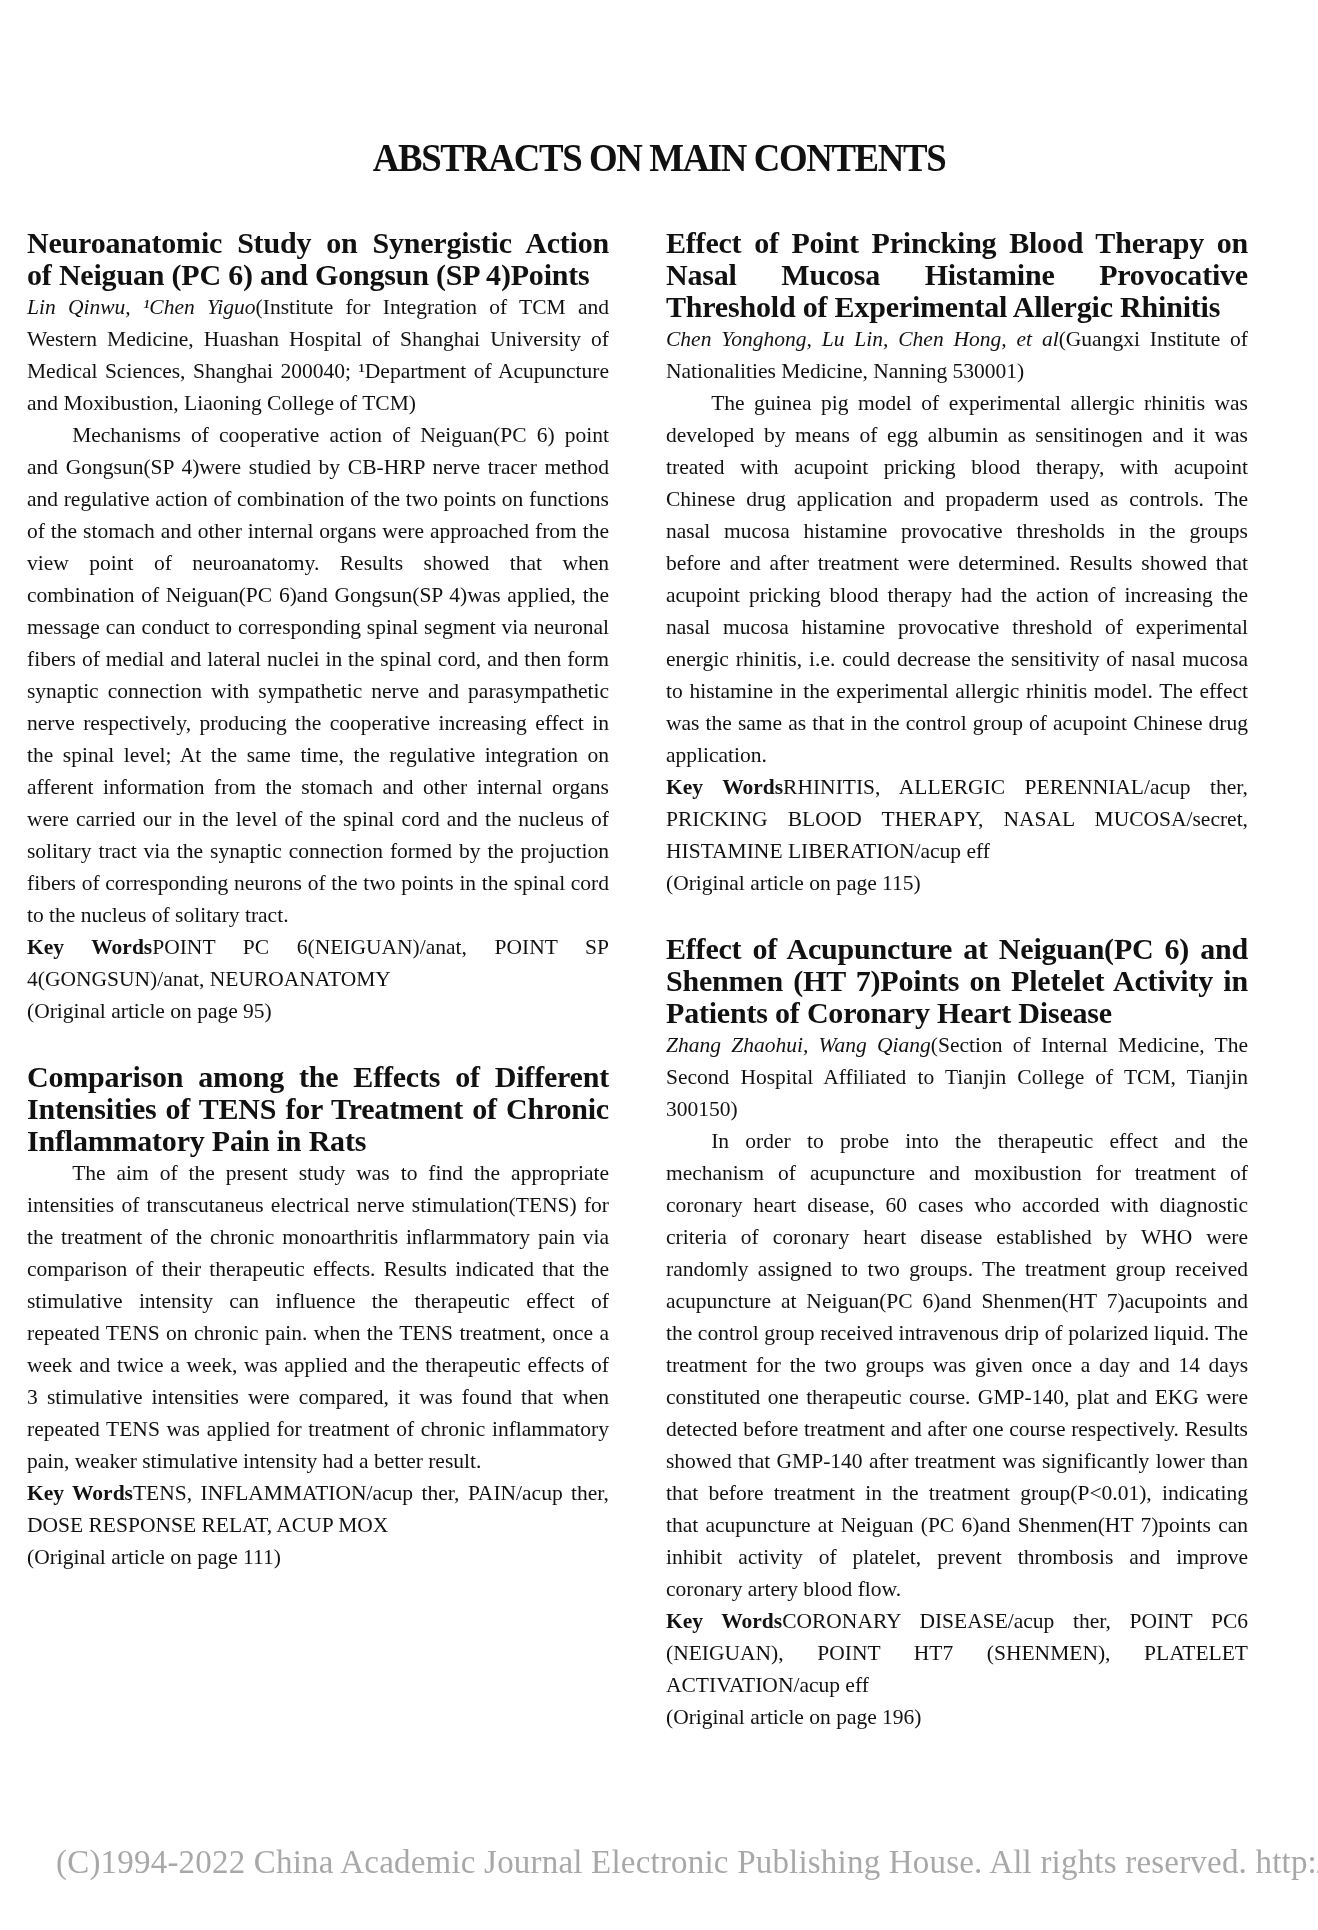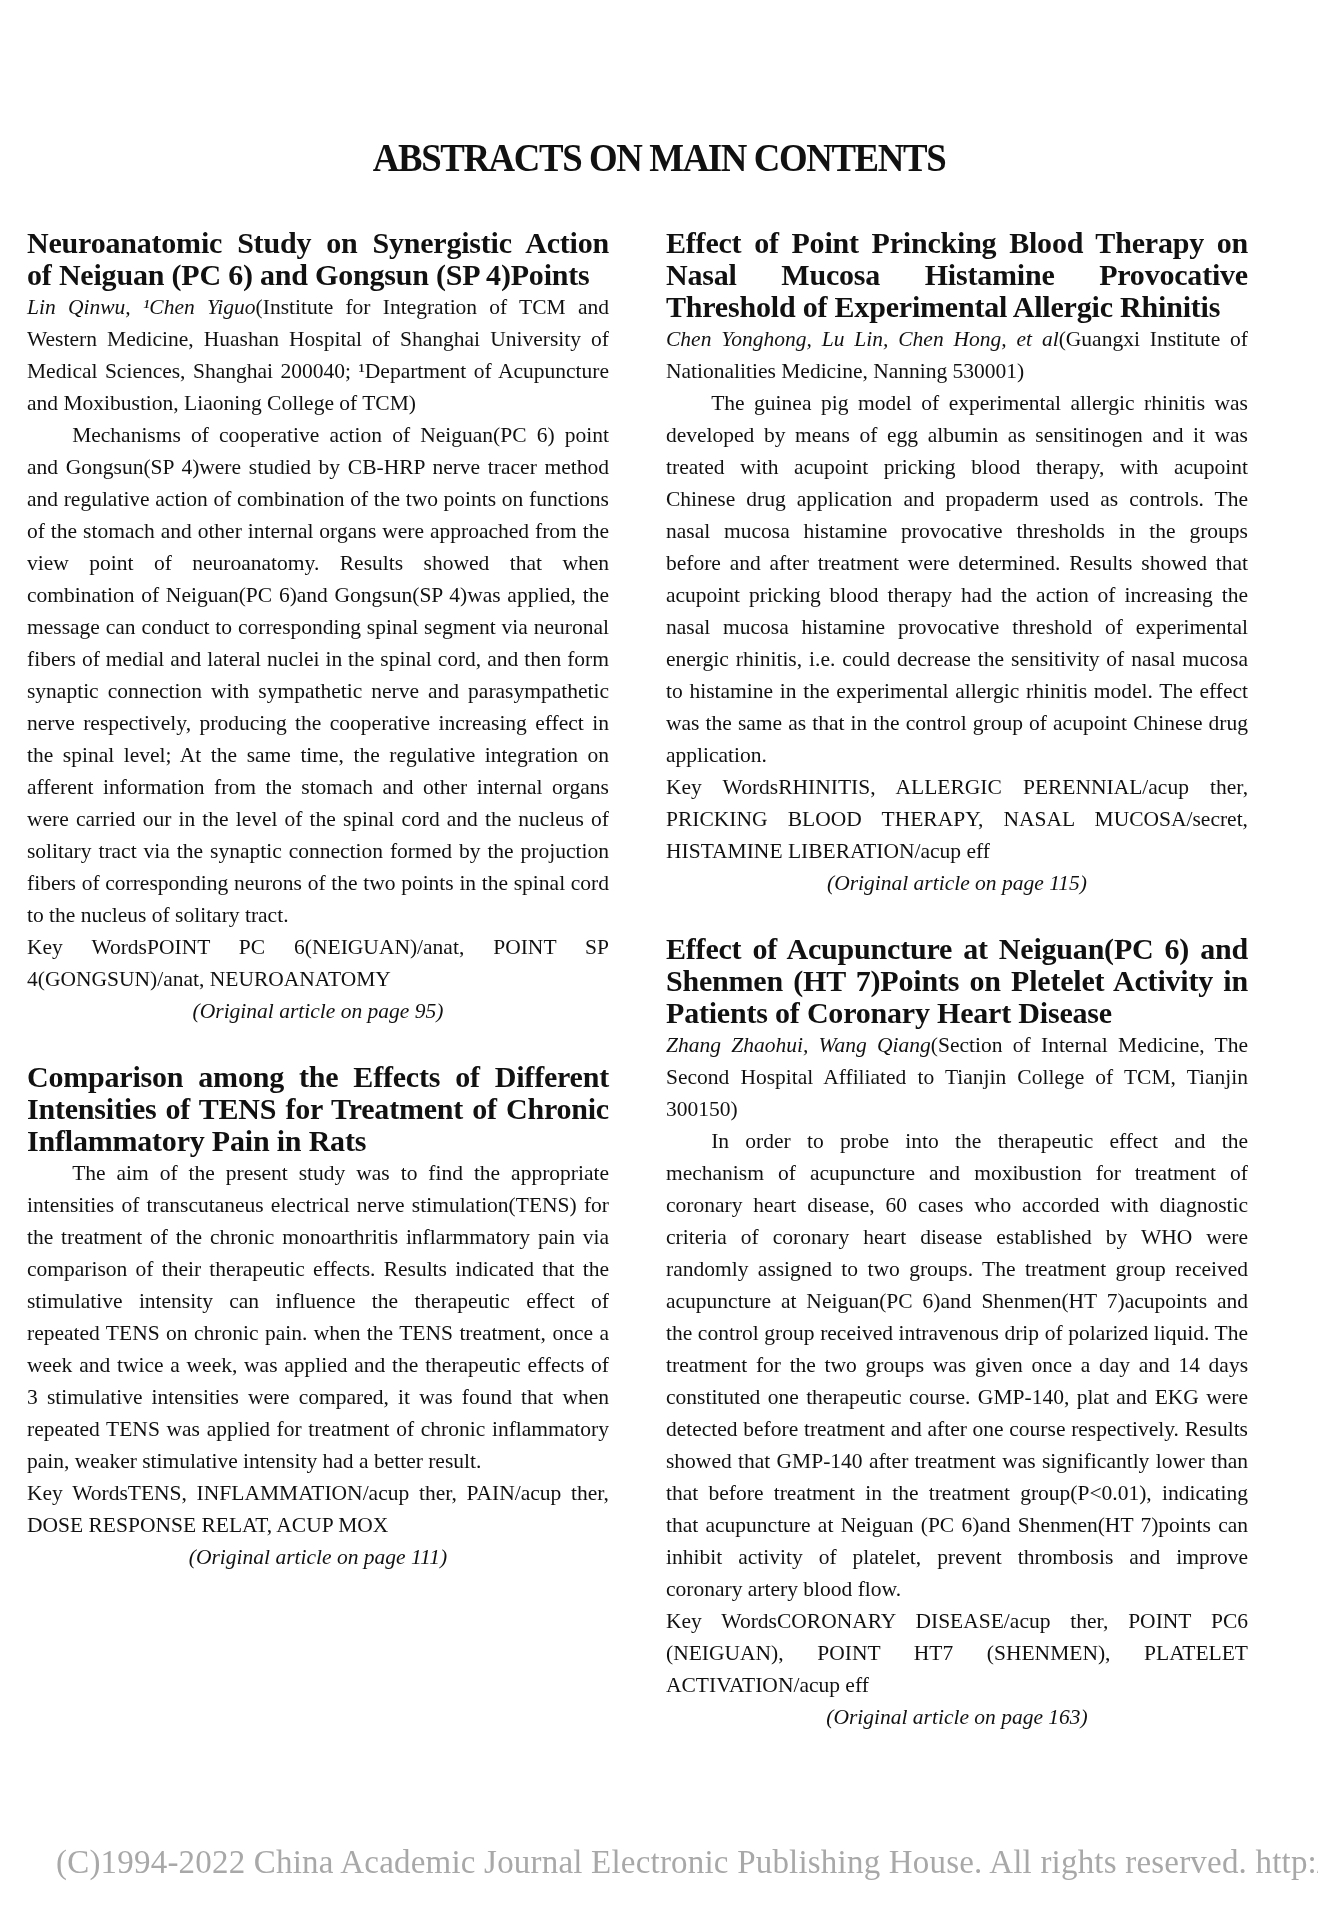--- a/index.html
+++ b/index.html
@@ -10,22 +10,22 @@
          letter-spacing: -1.5px; transform: scaleX(0.92); transform-origin: center; }
   .col { position: absolute; top: 227px; width: 582px; font-size: 21.5px; line-height: 32px; }
   .col.left { left: 27px; }
   .col.right { left: 666px; }
   .abstract { margin-bottom: 34px; }
   .a-title { font-weight: bold; font-size: 30px; line-height: 32px; text-align: justify; letter-spacing: -0.2px; }
   .a-authors { text-align: justify; }
   .a-authors .names { font-style: italic; }
   .a-body { text-align: justify; text-indent: 2.1em; }
   .a-keywords { text-align: justify; }
-  .a-keywords .kw-label { font-weight: normal; }
-  .a-source { text-align: center; font-style: italic; }
+  .a-keywords .kw-label { font-weight: bold; }
+  .a-source { text-align: left; }
   .watermark { position: absolute; top: 1844px; left: 56px; white-space: nowrap;
          font-family: "Liberation Serif", serif; font-size: 33px; color: #9a9a9a;
          opacity: 0.85; letter-spacing: 0.2px; }
 </style>
 </head>
 <body>
 
 <div class="page-title">ABSTRACTS ON MAIN CONTENTS</div>
 
 <div class="col left">
@@ -52,17 +52,17 @@
     <div class="a-body">The guinea pig model of experimental allergic rhinitis was developed by means of egg albumin as sensitinogen and it was treated with acupoint pricking blood therapy, with acupoint Chinese drug application and propaderm used as controls. The nasal mucosa histamine provocative thresholds in the groups before and after treatment were determined. Results showed that acupoint pricking blood therapy had the action of increasing the nasal mucosa histamine provocative threshold of experimental energic rhinitis, i.e. could decrease the sensitivity of nasal mucosa to histamine in the experimental allergic rhinitis model. The effect was the same as that in the control group of acupoint Chinese drug application.</div>
     <div class="a-keywords"><span class="kw-label">Key Words</span><span>RHINITIS, ALLERGIC PERENNIAL/acup ther, PRICKING BLOOD THERAPY, NASAL MUCOSA/secret, HISTAMINE LIBERATION/acup eff</span></div>
     <div class="a-source">(Original article on page 115)</div>
   </div>
 
   <div class="abstract">
     <div class="a-title">Effect of Acupuncture at Neiguan(PC 6) and Shenmen (HT 7)Points on Pletelet Activity in Patients of Coronary Heart Disease</div>
     <div class="a-authors"><span class="names">Zhang Zhaohui, Wang Qiang</span><span>(Section of Internal Medicine, The Second Hospital Affiliated to Tianjin College of TCM, Tianjin 300150)</span></div>
     <div class="a-body">In order to probe into the therapeutic effect and the mechanism of acupuncture and moxibustion for treatment of coronary heart disease, 60 cases who accorded with diagnostic criteria of coronary heart disease established by WHO were randomly assigned to two groups. The treatment group received acupuncture at Neiguan(PC 6)and Shenmen(HT 7)acupoints and the control group received intravenous drip of polarized liquid. The treatment for the two groups was given once a day and 14 days constituted one therapeutic course. GMP-140, plat and EKG were detected before treatment and after one course respectively. Results showed that GMP-140 after treatment was significantly lower than that before treatment in the treatment group(P&lt;0.01), indicating that acupuncture at Neiguan (PC 6)and Shenmen(HT 7)points can inhibit activity of platelet, prevent thrombosis and improve coronary artery blood flow.</div>
     <div class="a-keywords"><span class="kw-label">Key Words</span><span>CORONARY DISEASE/acup ther, POINT PC6 (NEIGUAN), POINT HT7 (SHENMEN), PLATELET ACTIVATION/acup eff</span></div>
-    <div class="a-source">(Original article on page 163)</div>
+    <div class="a-source">(Original article on page 196)</div>
   </div>
 </div>
 
 <div class="watermark">(C)1994-2022 China Academic Journal Electronic Publishing House. All rights reserved.    http://www.cnki.net</div>
 
 </body></html>

